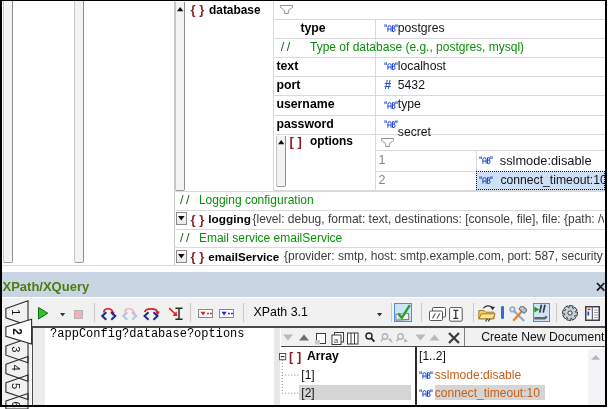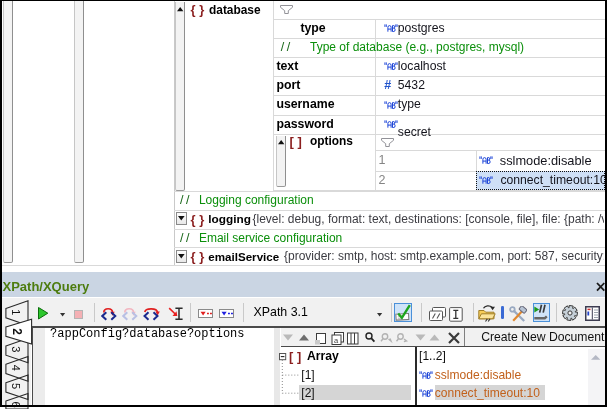--- a/index.html
+++ b/index.html
@@ -117,21 +117,21 @@
     <span class="x" style="left:176.4px;top:2.7px;width:10.6px;height:12.8px;border:1px solid #8a8a8a;background:linear-gradient(#fdfdfd,#e8e8e8);box-sizing:border-box;"></span>
     <svg style="position:absolute;left:178.4px;top:6.4px;" width="7" height="5">
         <polygon points="0,0 6.6,0 3.3,4.6" fill="#111"></polygon>
       </svg>
     <span class="x mar" style="left:190.5px;">{  }</span>
     <span class="x key" style="left:208.3px;font-size:11.8px;">logging</span>
     <span class="x" style="left:252.5px;font-size:12px;color:#3c3c42;">{level: debug, format: text, destinations: [console, file], file: {path: /var</span>
   </div>
   <div class="row" style="top:228.8px;height:18.6px;line-height:18.6px;">
     <span class="x sl" style="left:180.1px;">//</span>
-    <span class="x grn" style="left:198.9px;">Email service configuration</span>
+    <span class="x grn" style="left:198.9px;">Email service emailService</span>
   </div>
   <div class="row" style="top:247.4px;height:19px;line-height:19px;overflow:hidden;width:604px;">
     <span class="x" style="left:176.4px;top:2.8px;width:10.6px;height:12.8px;border:1px solid #8a8a8a;background:linear-gradient(#fdfdfd,#e8e8e8);box-sizing:border-box;"></span>
     <svg style="position:absolute;left:178.4px;top:7.1px;" width="7" height="5">
         <polygon points="0,0 6.6,0 3.3,4.6" fill="#111"></polygon>
       </svg>
     <span class="x mar" style="left:190.5px;">{  }</span>
     <span class="x key" style="left:208.3px;font-size:11.6px;">emailService</span>
     <span class="x" style="left:284px;font-size:12px;color:#3c3c42;">{provider: smtp, host: smtp.example.com, port: 587, security: starttls</span>
   </div>

